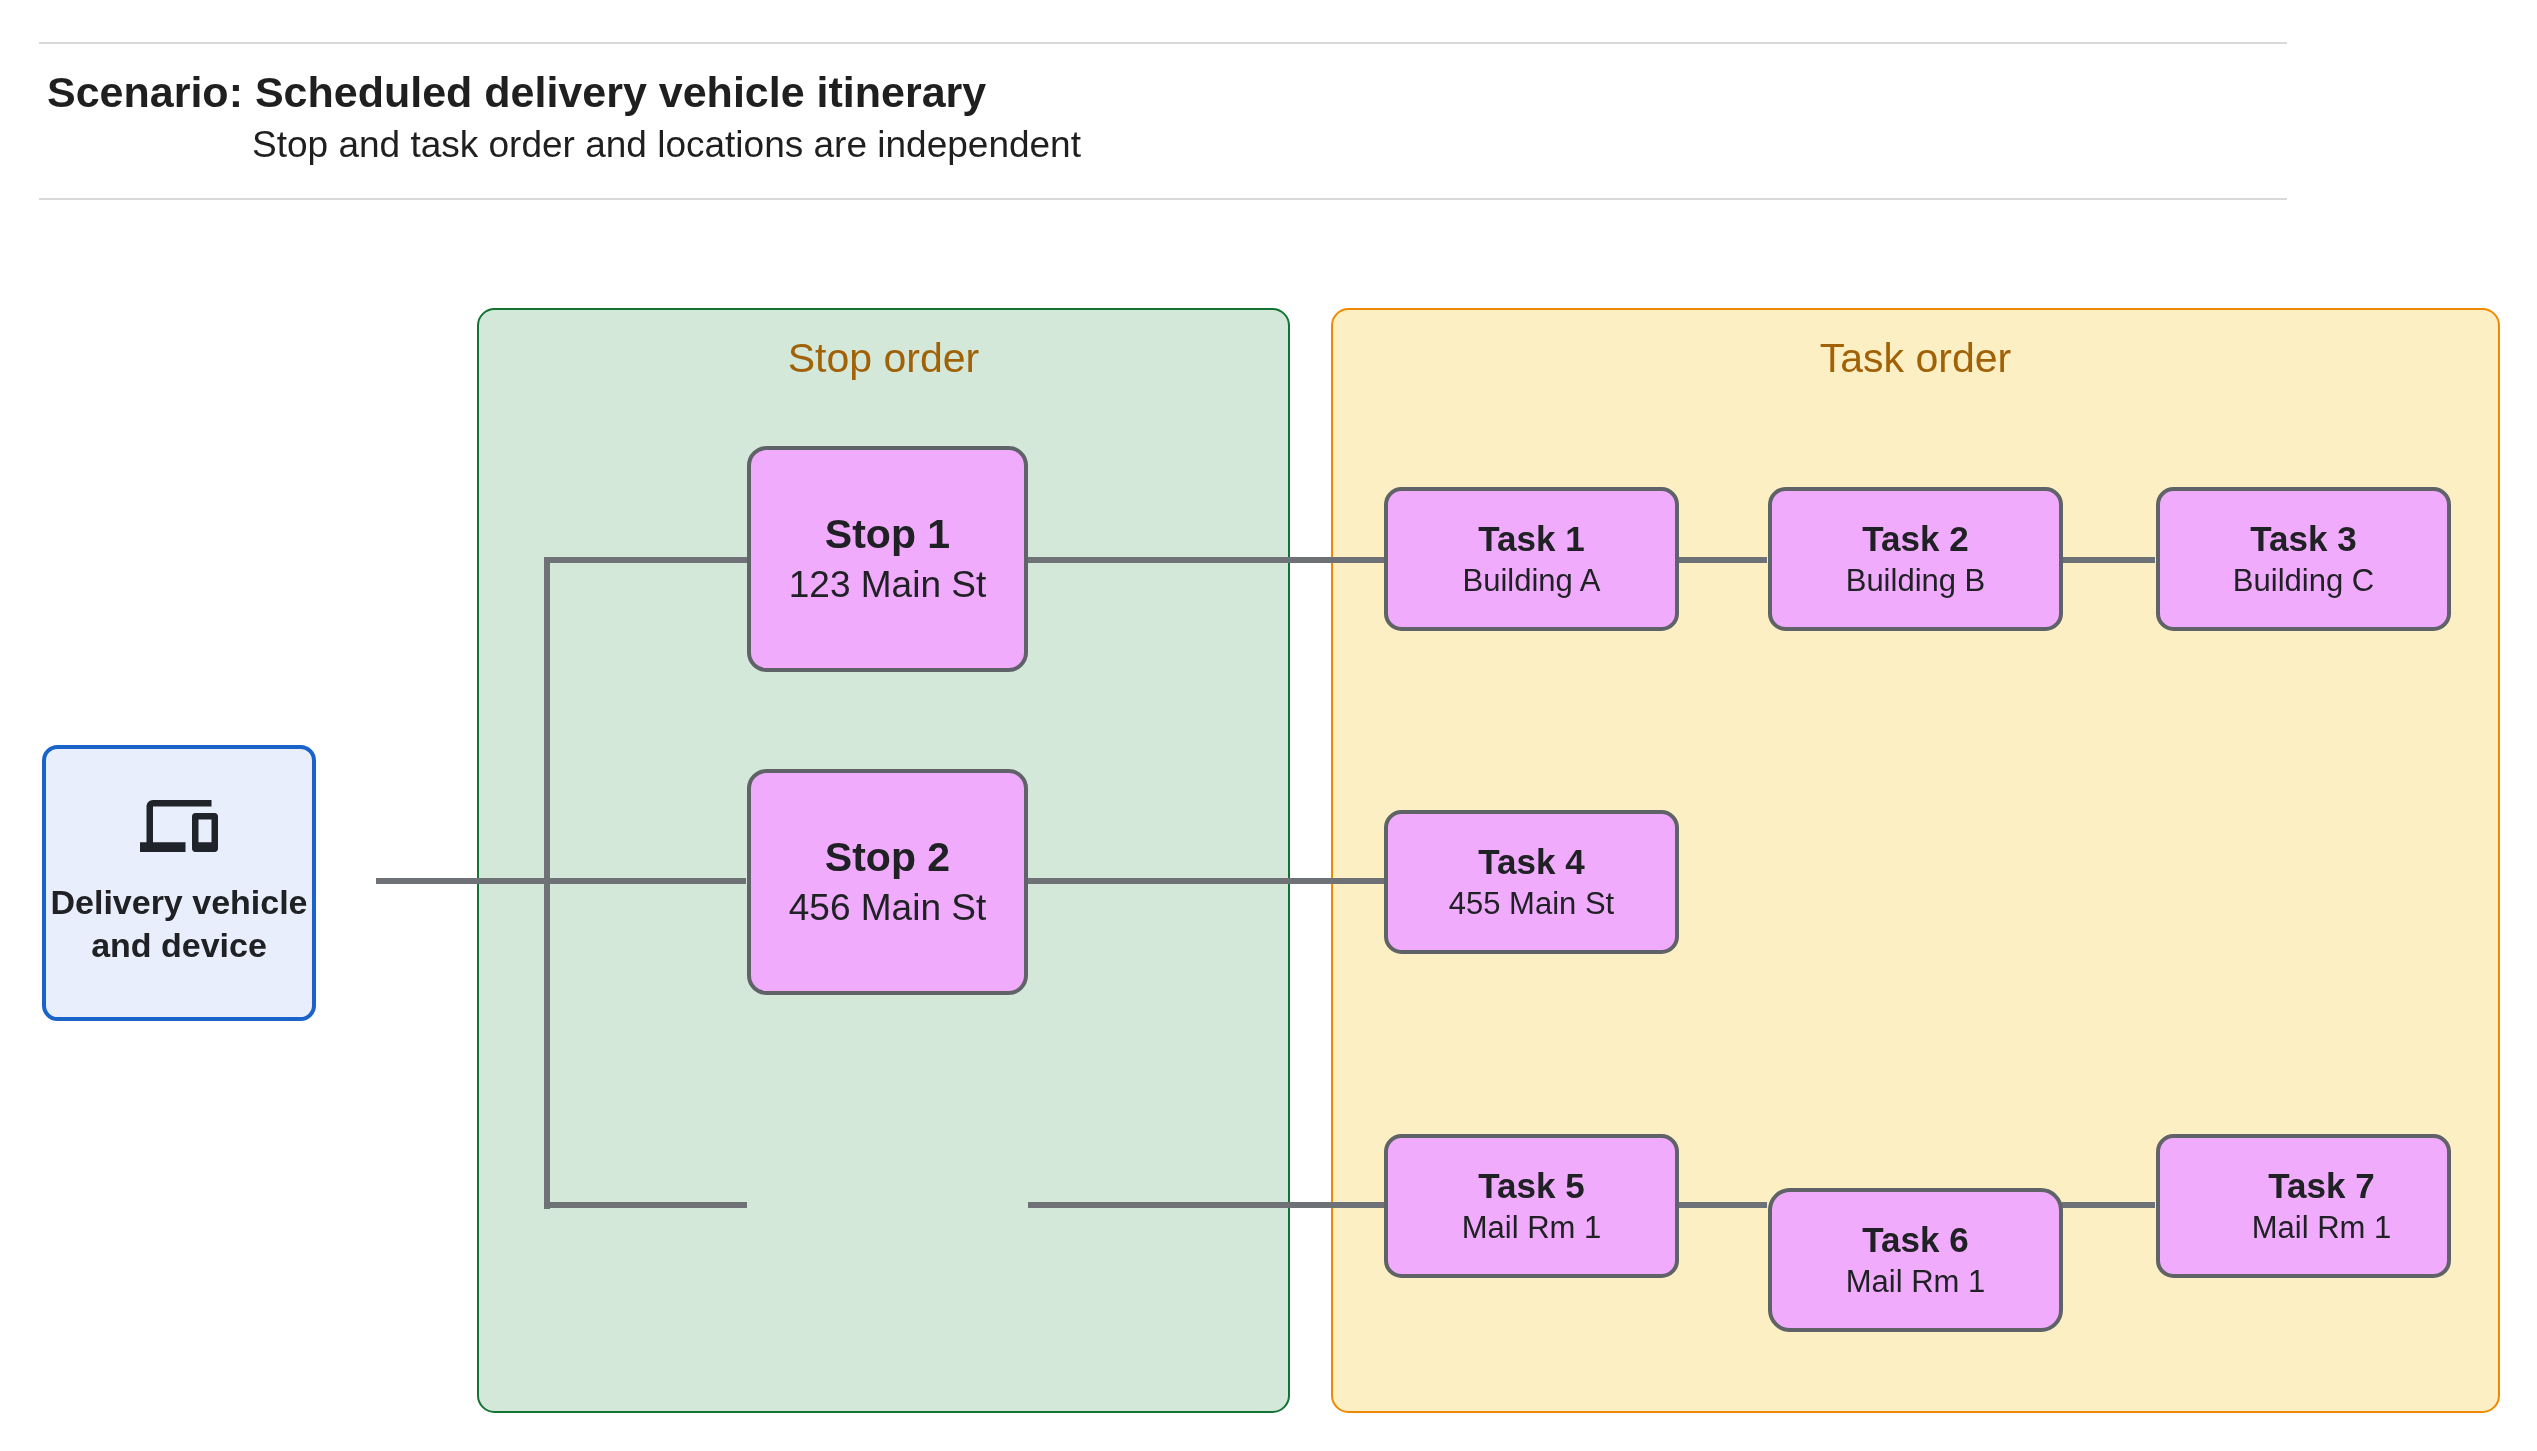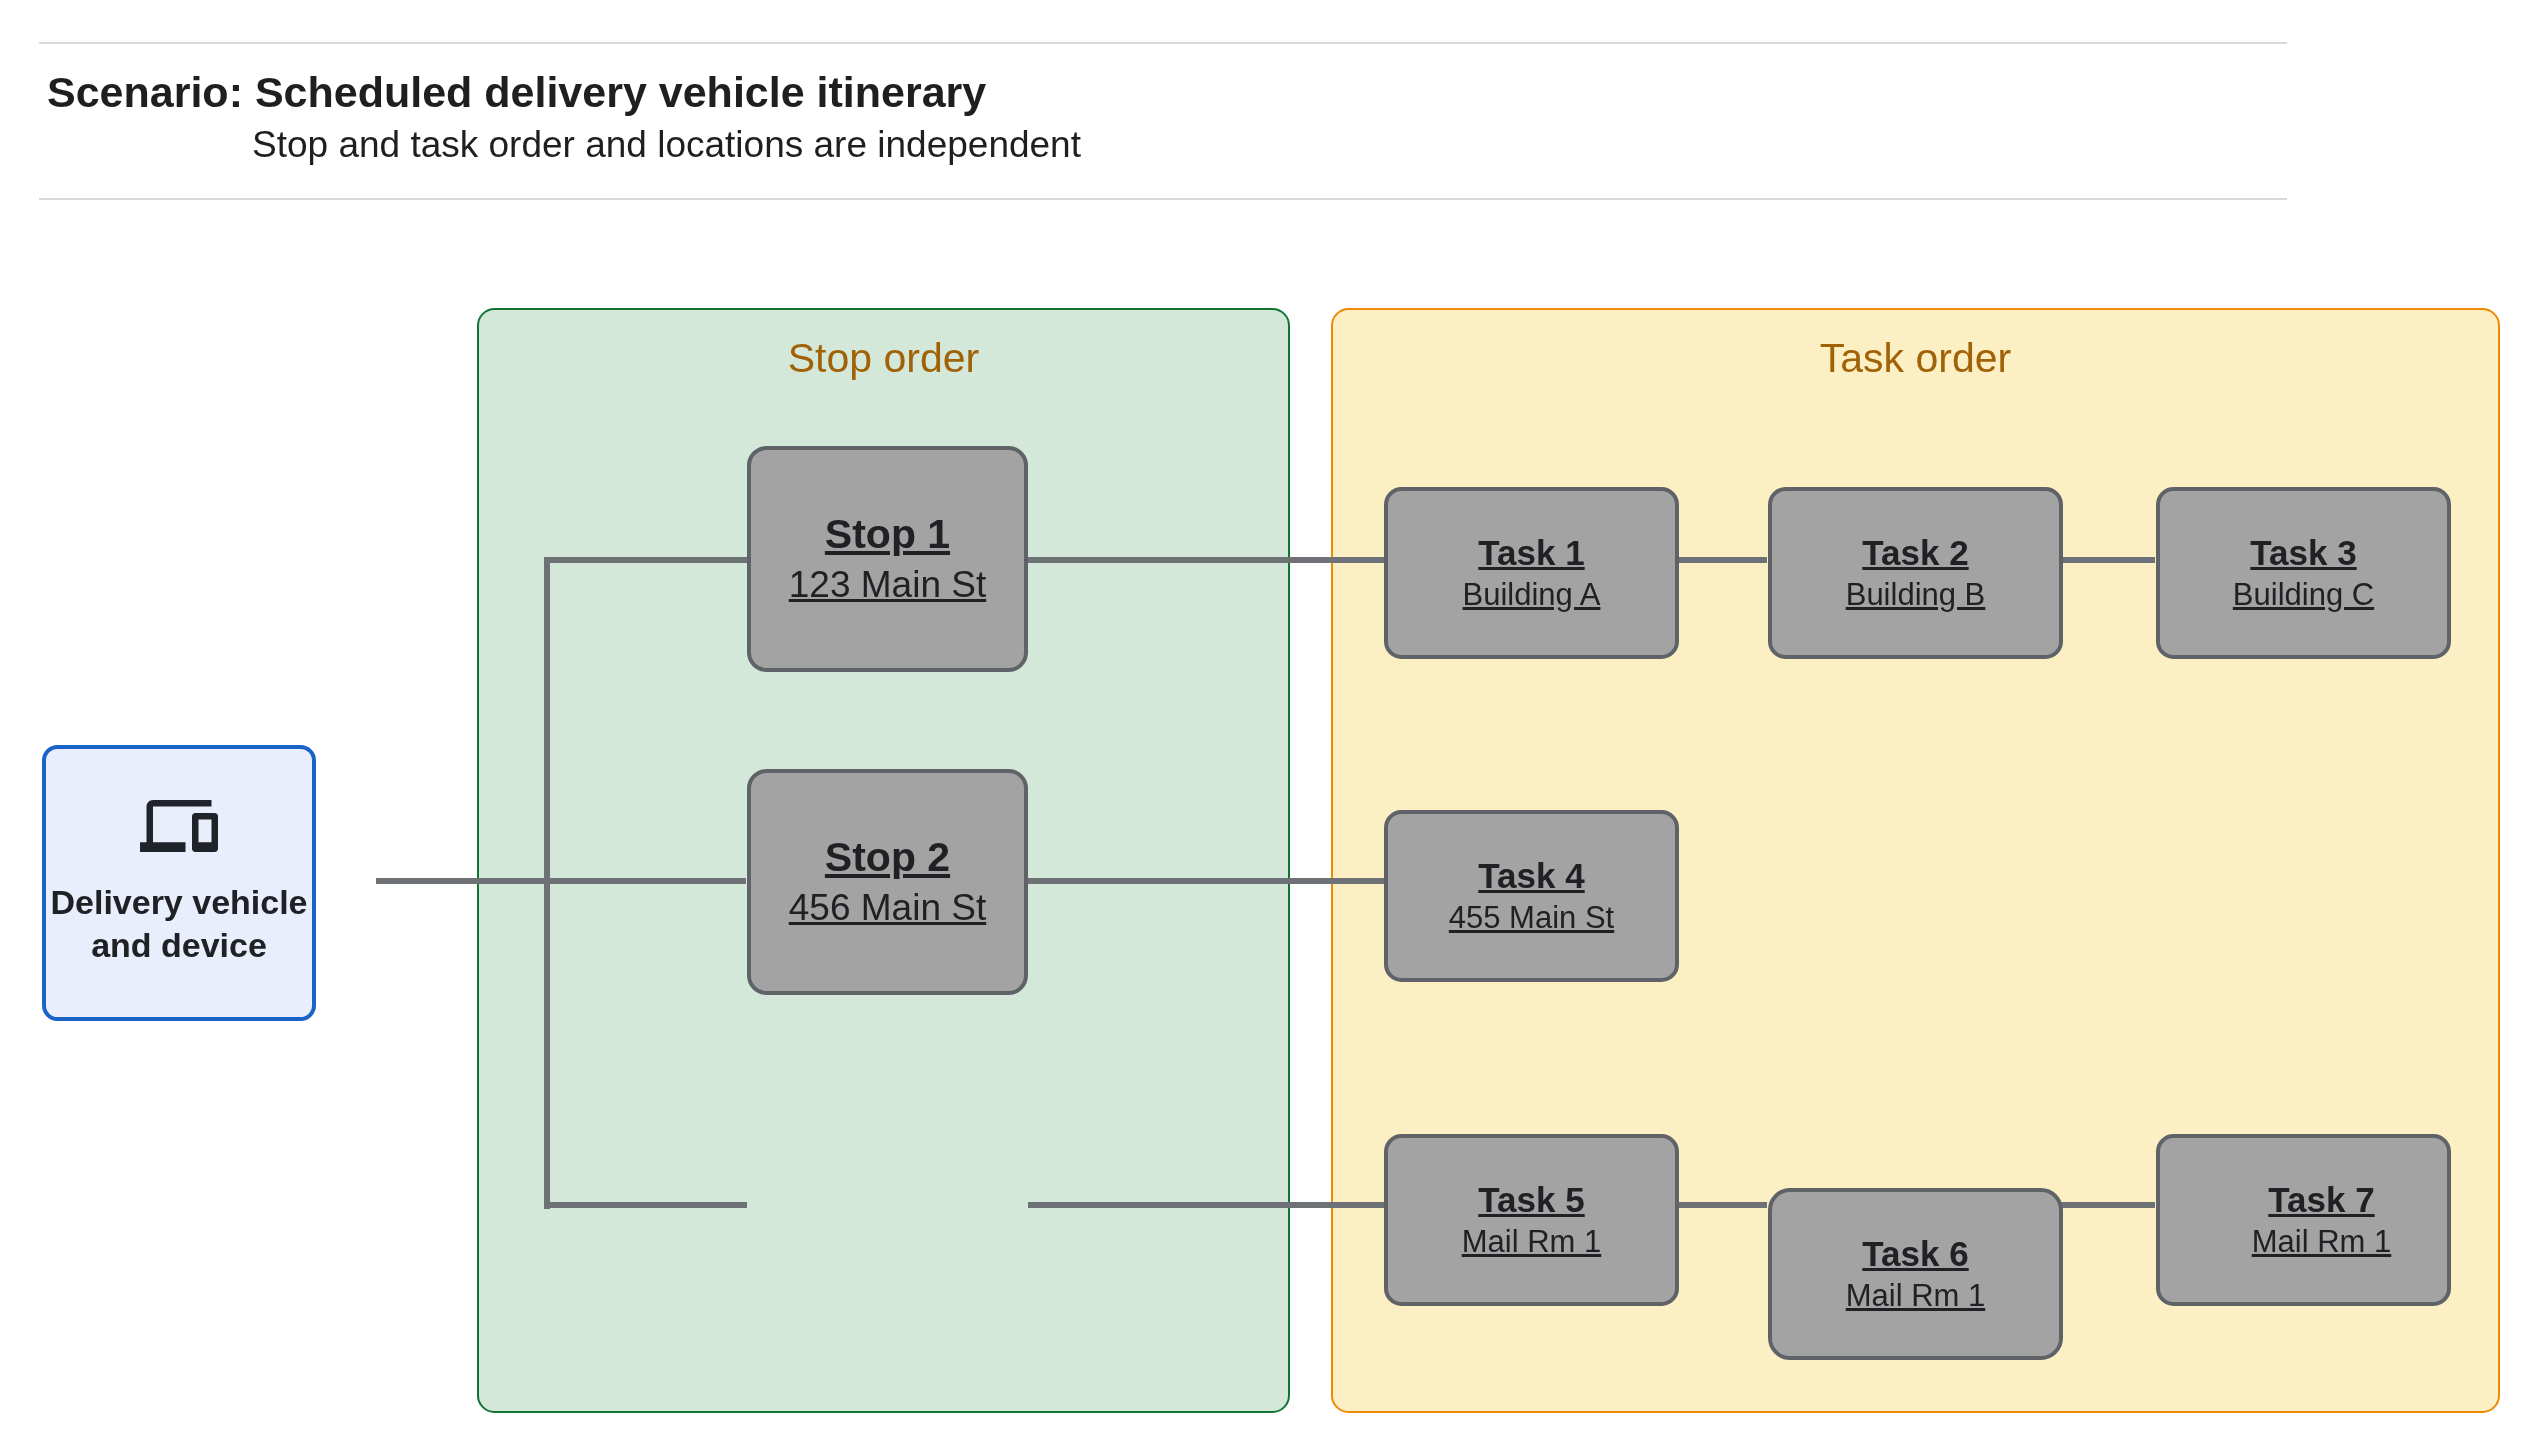--- a/index.html
+++ b/index.html
@@ -48,34 +48,33 @@
   .panel-title.task-order { left: 1331px; width: 1169px; }
 
   
   .line { position: absolute; background: #6e7175; z-index: 1; }
   .line.h { height: 5.8px; }
   .line.v { width: 5.8px; }
 
   
   .node {
     position: absolute; box-sizing: border-box; z-index: 2;
-    background: #a3a3a3; border: 4.8px solid #5f6368;
+    background: #f0abfc; border: 4.8px solid #5f6368;
     display: flex; flex-direction: column;
     align-items: center; justify-content: center;
     text-align: center;
-    text-decoration: underline;
   }
   .stop-node {
     left: 747px; width: 281px; height: 226px;
     border-radius: 19.4px; gap: 7.8px;
   }
   .stop-node .node-title { font-size: 41px; font-weight: 700; line-height: 1.1; }
   .stop-node .node-sub   { font-size: 37px; font-weight: 400; line-height: 1.1; }
   .task-node {
-    width: 295px; height: 172px;
+    width: 295px; height: 144px;
     border-radius: 17.5px; gap: 6.8px;
   }
   .task-node .node-title { font-size: 35px; font-weight: 700; line-height: 1.05; }
   .task-node .node-sub   { font-size: 31px; font-weight: 400; line-height: 1.05; }
 
   .source-node {
     position: absolute; left: 42px; top: 745px;
     width: 274px; height: 276px; box-sizing: border-box; z-index: 2;
     background: #e8eefc; border: 4.8px solid #1a63c9; border-radius: 15.5px;
     display: flex; flex-direction: column;

